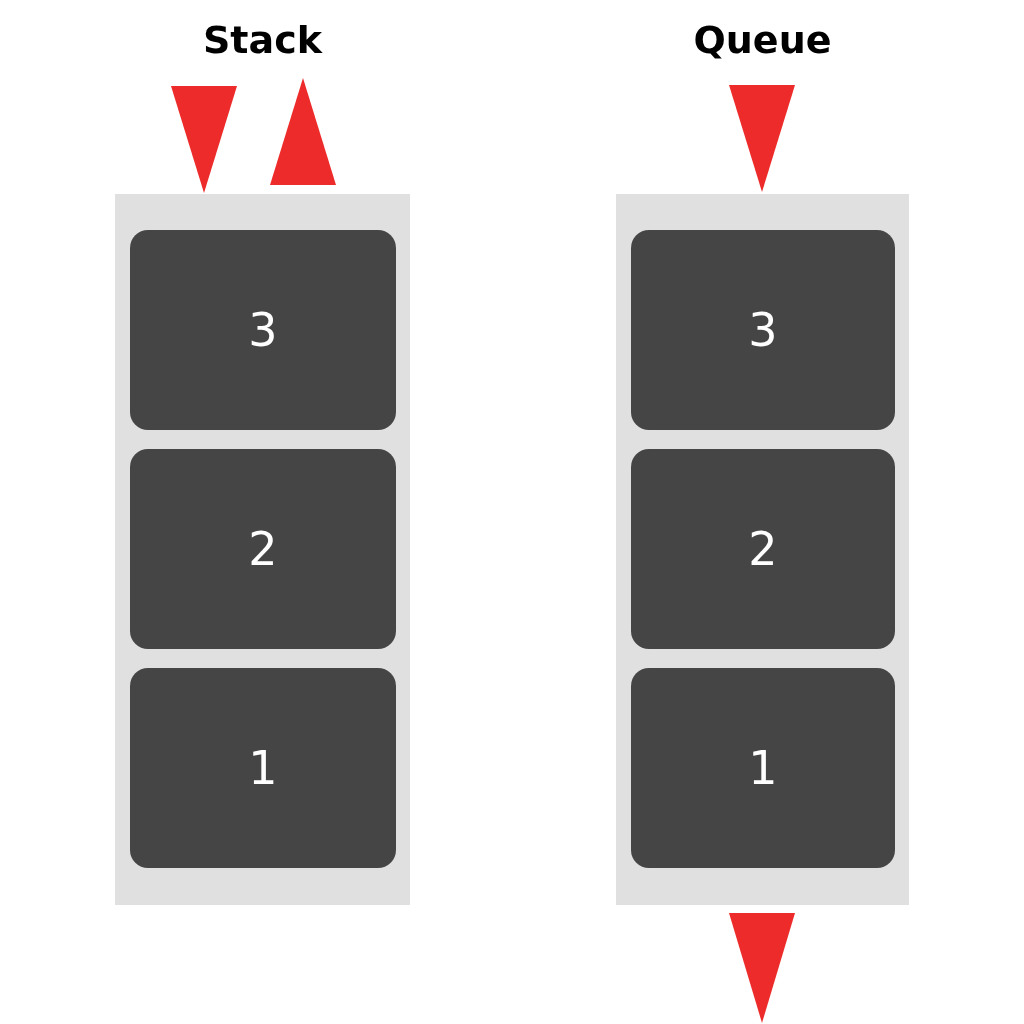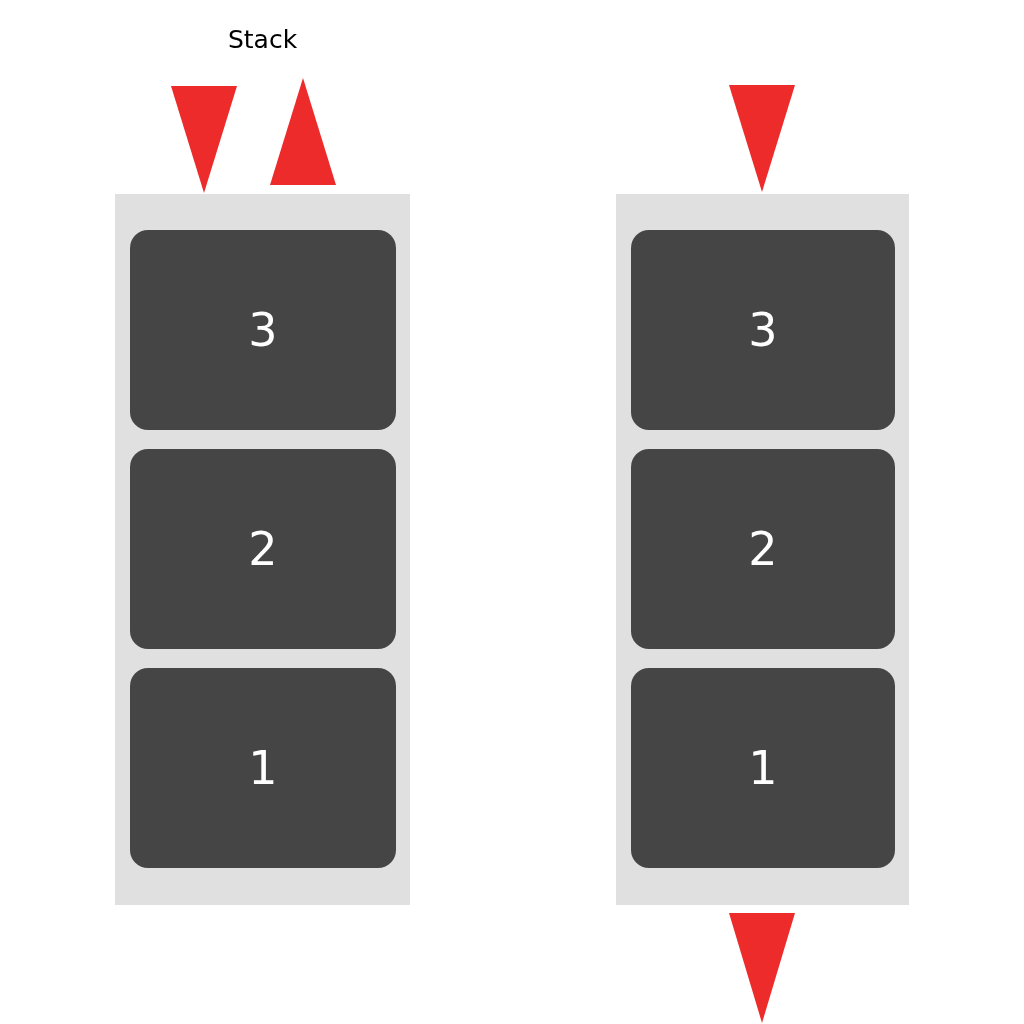--- a/index.html
+++ b/index.html
@@ -19,22 +19,22 @@
     background: var(--background);
     font-family: "DejaVu Sans", "Liberation Sans", sans-serif;
     overflow: hidden;
   }
   .title {
     position: absolute;
     top: 16px;
     height: 48px;
     line-height: 48px;
     text-align: center;
-    font-size: 25px;
-    font-weight: 400;
+    font-size: 38px;
+    font-weight: 700;
     color: var(--title-text);
   }
   .stack-title { left: 115px; width: 295px; }
   .queue-title { left: 616px; width: 293px; }
 
   .struct-container {
     position: absolute;
     top: 194px;
     height: 711px;
     background: var(--container-gray);
@@ -82,20 +82,21 @@
 
   <div class="arrow arrow-down stack-in-arrow"></div>
   <div class="arrow arrow-up stack-out-arrow"></div>
 
   <div class="struct-container stack-container">
     <div class="cell">3</div>
     <div class="cell">2</div>
     <div class="cell">1</div>
   </div>
 
+  <h1 class="title queue-title">Queue</h1>
 
   <div class="arrow arrow-down queue-in-arrow"></div>
 
   <div class="struct-container queue-container">
     <div class="cell">3</div>
     <div class="cell">2</div>
     <div class="cell">1</div>
   </div>
 
   <div class="arrow arrow-down queue-out-arrow"></div>

